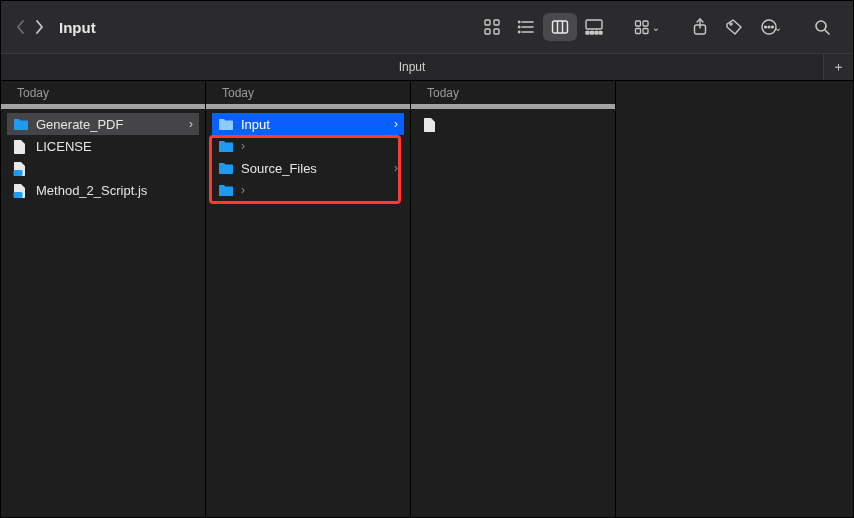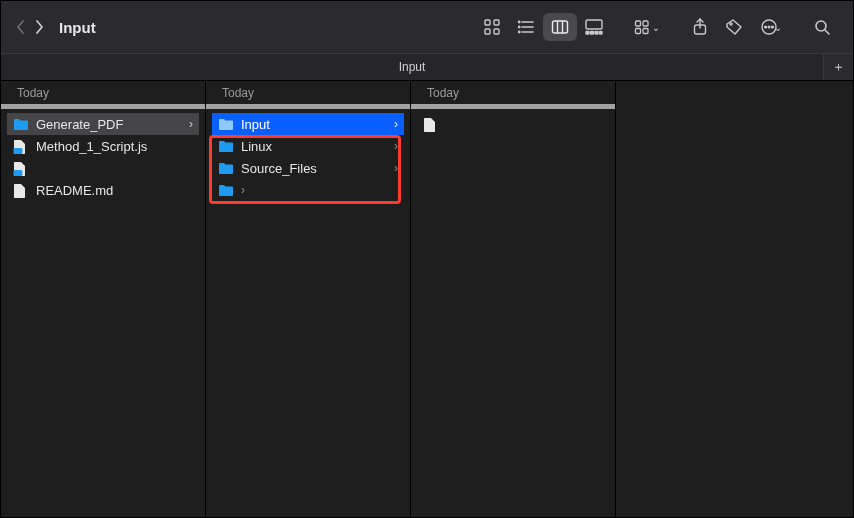--- a/index.html
+++ b/index.html
@@ -196,40 +196,40 @@
               <path d="M1 3c0-.6.4-1 1-1h4l1.4 1.4H14c.6 0 1 .4 1 1V12c0 .6-.4 1-1 1H2c-.6 0-1-.4-1-1V3z" fill="#1e9bf0"></path>
             </svg>
           </span>
         <span class="label">Generate_PDF</span>
         <span class="more">›</span>
       </div>
       <div class="row">
         <span class="icon">
             <svg width="14" height="16" viewBox="0 0 14 16">
               <path d="M2 1h6l4 4v9c0 .6-.4 1-1 1H2c-.6 0-1-.4-1-1V2c0-.6.4-1 1-1z" fill="#e8e8e8"></path>
+            </svg>
+          </span>
+        <span class="label">LICENSE</span>
+      </div>
+      <div class="row">
+        <span class="icon">
+            <svg width="14" height="16" viewBox="0 0 14 16">
+              <path d="M2 1h6l4 4v9c0 .6-.4 1-1 1H2c-.6 0-1-.4-1-1V2c0-.6.4-1 1-1z" fill="#e8e8e8"></path>
               <rect x="0.5" y="9" width="9" height="6" rx="1.5" fill="#1e9bf0"></rect>
             </svg>
           </span>
-        <span class="label">Method_1_Script.js</span>
       </div>
       <div class="row">
         <span class="icon">
             <svg width="14" height="16" viewBox="0 0 14 16">
               <path d="M2 1h6l4 4v9c0 .6-.4 1-1 1H2c-.6 0-1-.4-1-1V2c0-.6.4-1 1-1z" fill="#e8e8e8"></path>
               <rect x="0.5" y="9" width="9" height="6" rx="1.5" fill="#1e9bf0"></rect>
             </svg>
           </span>
-      </div>
-      <div class="row">
-        <span class="icon">
-            <svg width="14" height="16" viewBox="0 0 14 16">
-              <path d="M2 1h6l4 4v9c0 .6-.4 1-1 1H2c-.6 0-1-.4-1-1V2c0-.6.4-1 1-1z" fill="#e8e8e8"></path>
-            </svg>
-          </span>
-        <span class="label">README.md</span>
+        <span class="label">Method_2_Script.js</span>
       </div>
     </div>
   </div>
 
   <div class="col">
     <div class="col-header">
       <span>Today</span>
     </div>
     <div class="items">
       <div class="row sel-blue">
@@ -240,21 +240,20 @@
           </span>
         <span class="label">Input</span>
         <span class="more">›</span>
       </div>
       <div class="row">
         <span class="icon">
             <svg width="16" height="14" viewBox="0 0 16 14">
               <path d="M1 3c0-.6.4-1 1-1h4l1.4 1.4H14c.6 0 1 .4 1 1V12c0 .6-.4 1-1 1H2c-.6 0-1-.4-1-1V3z" fill="#1e9bf0"></path>
             </svg>
           </span>
-        <span class="label">Linux</span>
         <span class="more">›</span>
       </div>
       <div class="row">
         <span class="icon">
             <svg width="16" height="14" viewBox="0 0 16 14">
               <path d="M1 3c0-.6.4-1 1-1h4l1.4 1.4H14c.6 0 1 .4 1 1V12c0 .6-.4 1-1 1H2c-.6 0-1-.4-1-1V3z" fill="#1e9bf0"></path>
             </svg>
           </span>
         <span class="label">Source_Files</span>
         <span class="more">›</span>

